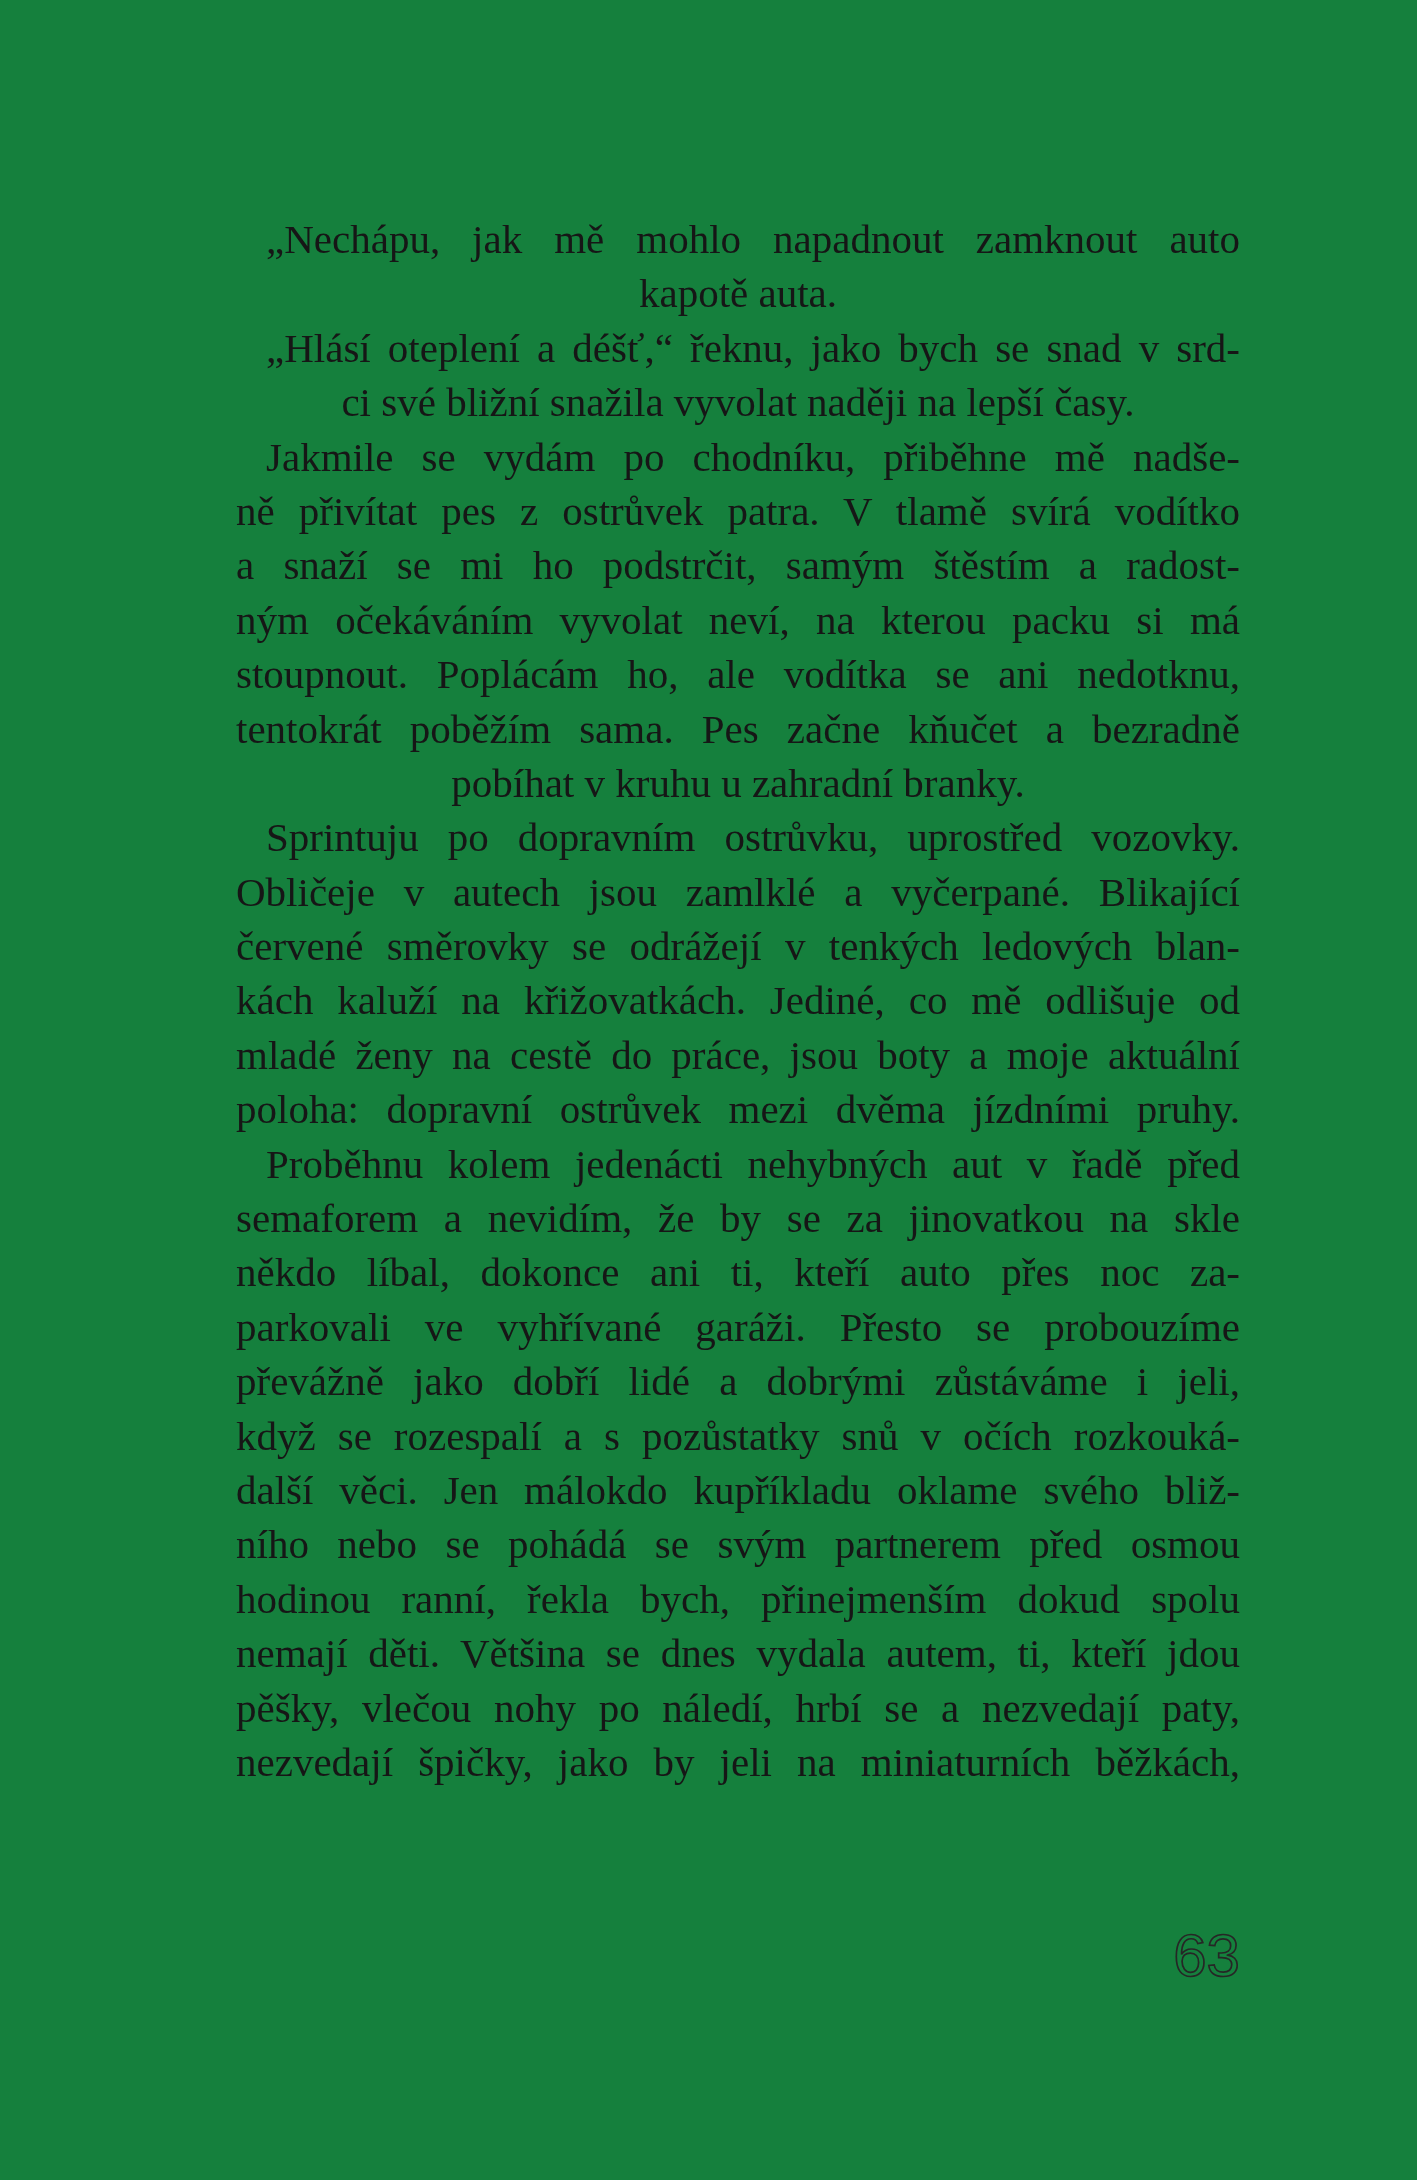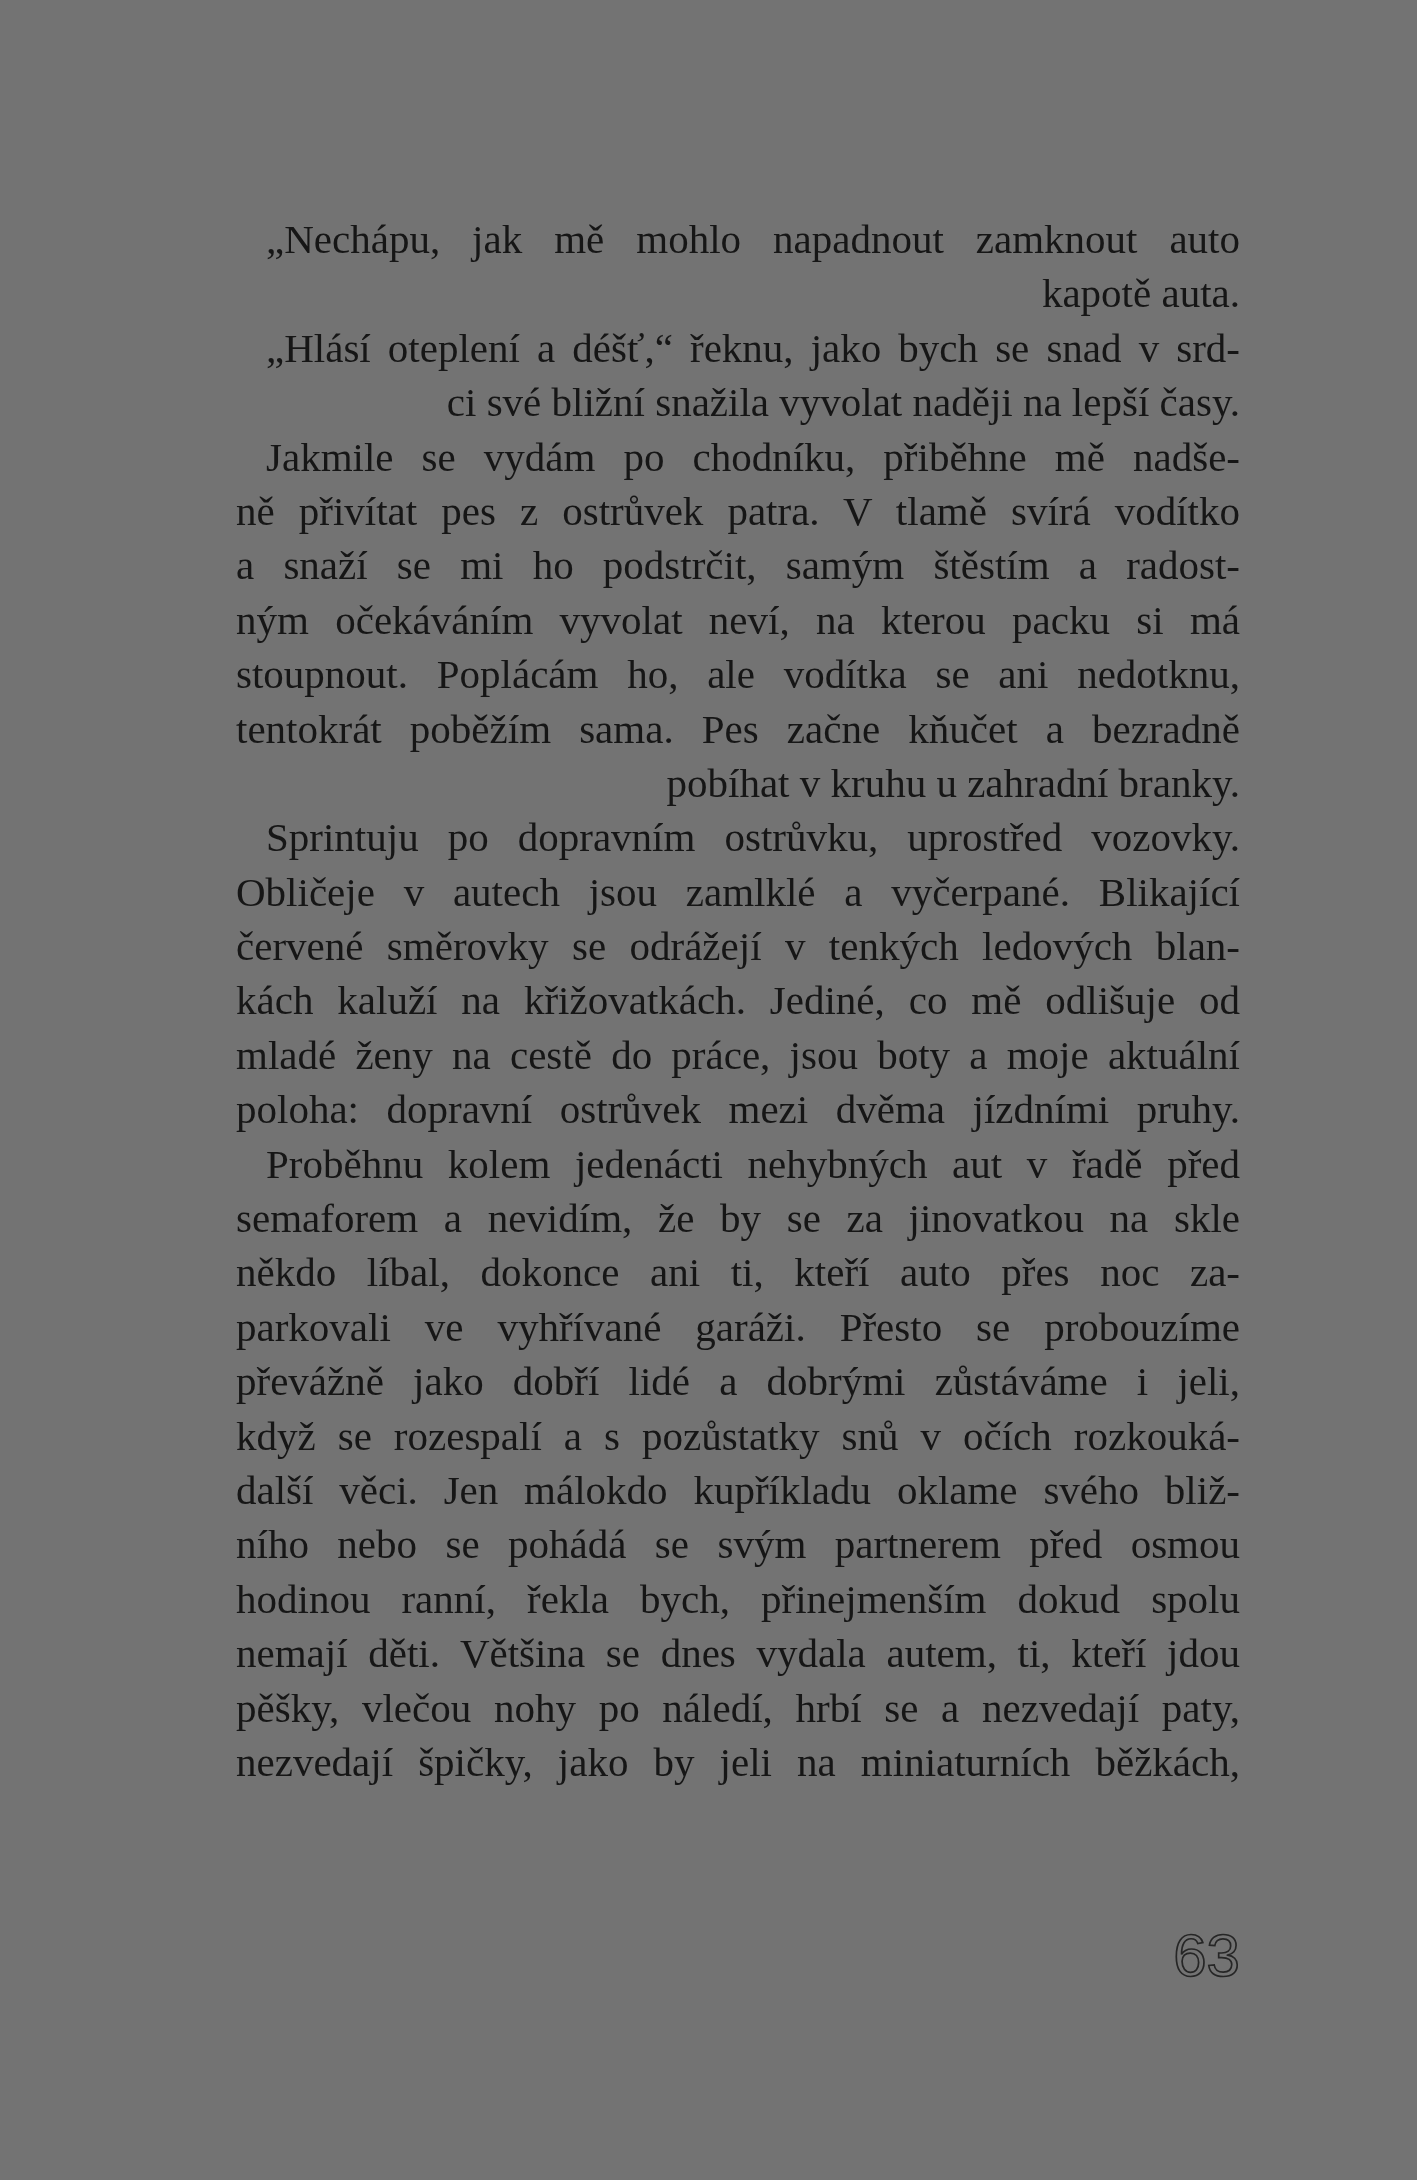--- a/index.html
+++ b/index.html
@@ -12,35 +12,35 @@
     position: relative;
     background: #ffffff;
     font-family: "Liberation Serif", serif;
     overflow: hidden;
   }
   .page {
     position: absolute;
     left: 0; top: 0;
     width: 1417px;
     height: 2180px;
-    background: #737373;
+    background: #15803d;
   }
   .text-block {
     position: absolute;
     left: 236px;
     top: 212px;
     width: 1004px;
     color: #161616;
     font-size: 41px;
     hyphens: none;
   }
   .line {
     height: 54.4px;
     line-height: 54.4px;
-    text-align: right;
+    text-align: center;
     white-space: normal;
   }
   .line.just {
     text-align: justify;
     text-align-last: justify;
   }
   .line.indent {
     text-indent: 30px;
   }
   .page-number {

